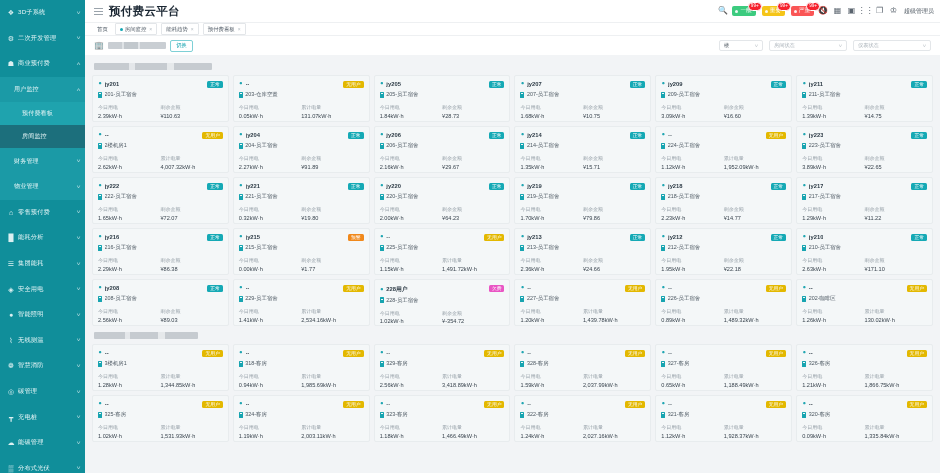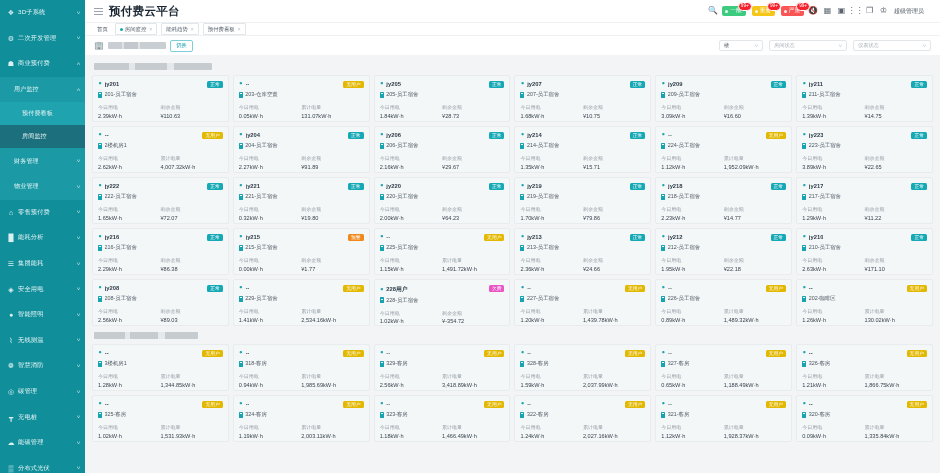--- a/index.html
+++ b/index.html
@@ -46,21 +46,21 @@
   .sb-item.sub2 { background: #1fa3ae; padding-left: 22px; font-size: 6px; height: 23px; }
   .sb-item.sub2.active { background: #1c6f7c; }
   .sb-item.sub2 .sb-lbl { font-size: 6px; }
 
   
   .main { flex: 1 1 auto; height: 473px; display: flex; flex-direction: column; background: #f2f4f6; }
 
   .topbar {
     height: 22px; background: #ffffff;
     display: flex; align-items: center;
-    padding: 0 16px 0 9px;
+    padding: 0 6px 0 9px;
     flex: 0 0 22px;
   }
   .tb-menu-ico {
     width: 9px; height: 9px; margin-right: 6px;
     display: flex; flex-direction: column; justify-content: space-between;
     padding: 1px 0;
   }
   .tb-menu-ico i { display: block; height: 1px; background: #9aa3ab; width: 100%; }
   .tb-title {
     font-size: 11.5px; font-weight: bold; color: #1b2733;

